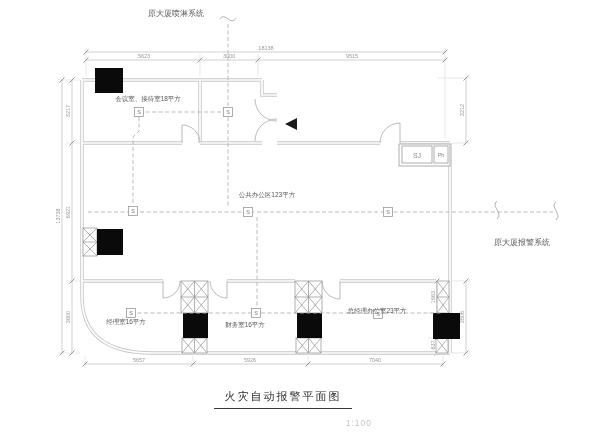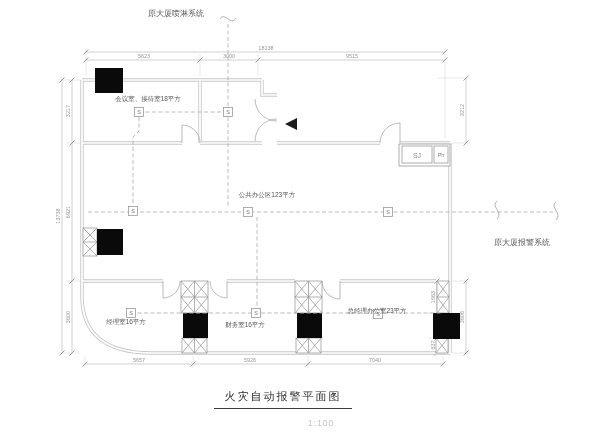--- a/index.html
+++ b/index.html
@@ -9,21 +9,21 @@
   svg text{font-family:"Liberation Sans",sans-serif;}
   .room-label{font-size:6.5px;fill:#555;}
   .dim-label{font-size:5.5px;fill:#999;}
   .sys-label{font-size:8px;fill:#555;}
   .det-label{font-size:5.5px;fill:#777;}
   .dev-label{font-size:7px;fill:#888;}
   .dev-label-sm{font-size:5.5px;fill:#888;}
   .plan-title{position:absolute;left:214px;top:389px;width:138px;text-align:center;
               font-size:11px;letter-spacing:2px;color:#2b2b2b;
               border-bottom:1.5px solid #3a3a3a;padding-bottom:4px;}
-  .plan-scale{position:absolute;left:308px;top:418px;width:64px;text-align:left;
+  .plan-scale{position:absolute;left:308px;top:418px;width:64px;text-align:right;
               font-size:8.5px;color:#c4c4c4;letter-spacing:1px;}
 </style>
 </head>
 <body>
 
 <div class="stage">
 <svg width="603" height="447" viewBox="0 0 603 447">
 
   <g stroke="#d8d8d8" stroke-width="0.6" fill="none">
     <path d="M86,48 V76 M200,54 V76 M258,54 V76 M445,48 V138

